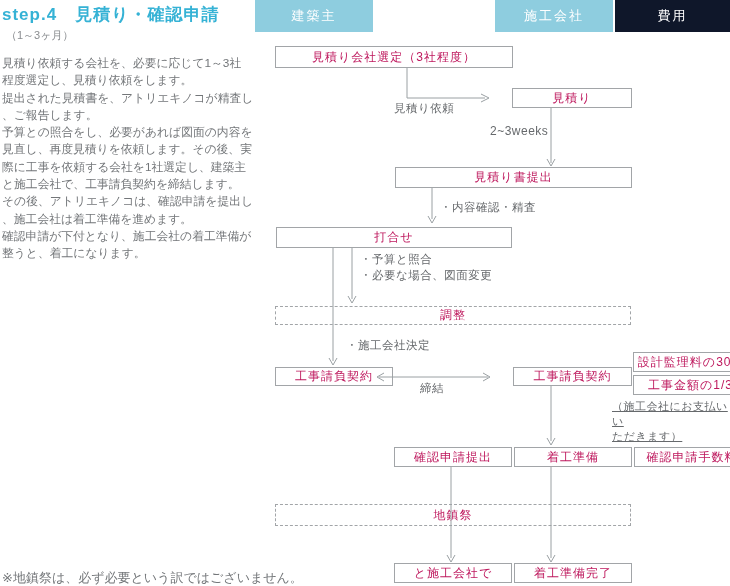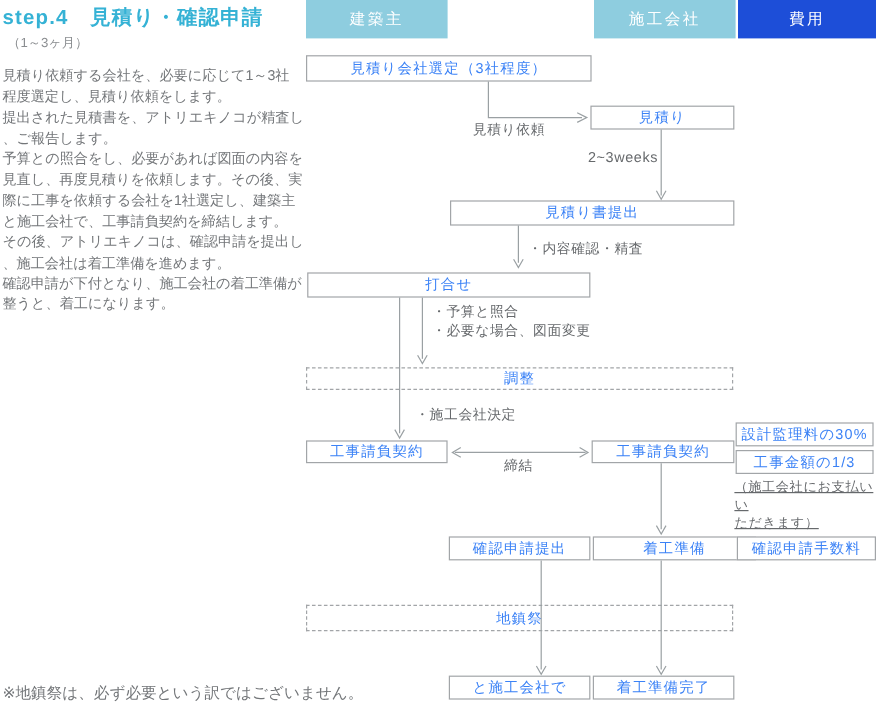--- a/index.html
+++ b/index.html
@@ -17,27 +17,28 @@
     position:absolute;left:2px;top:55px;width:252px;font-size:11.8px;
     line-height:17.3px;color:#737679;white-space:pre-line;
   }
   .footnote{position:absolute;left:2px;top:569px;font-size:13px;color:#737679;white-space:nowrap;}
   
   .lane{
     position:absolute;top:0;height:32px;display:flex;align-items:center;
     justify-content:center;color:#ffffff;font-size:13px;letter-spacing:2px;
     background:#8ecddf;
   }
-  .lane.light{background:#1d4ed8;}
+  .lane.light{background:#0f172a;}
   
   .box{
     position:absolute;box-sizing:border-box;background:#ffffff;
-    border:1px solid #a2a5a8;color:#3b82f6;font-size:12px;letter-spacing:1px;
+    border:1px solid #a2a5a8;color:#be185d;font-size:12px;letter-spacing:1px;
     display:flex;align-items:center;justify-content:center;white-space:nowrap;
     z-index:2;
+    margin-left:20px;
   }
   .box.dashed{border:1px dashed #a2a5a8;}
   
   .lbl{
     position:absolute;font-size:11.5px;color:#66696c;letter-spacing:0.5px;
     white-space:nowrap;z-index:4;
   }
   .lbl.pre{white-space:pre-line;line-height:15px;}
   svg.connectors{position:absolute;left:0;top:0;z-index:3;pointer-events:none;}
 </style>
@@ -69,21 +70,21 @@
   <div class="box" style="left:255px;top:46px;width:238px;height:22px;">見積り会社選定（3社程度）</div>
   <div class="box" style="left:492px;top:88px;width:120px;height:20px;">見積り</div>
   <div class="box" style="left:375px;top:167px;width:237px;height:21px;">見積り書提出</div>
   <div class="box" style="left:256px;top:227px;width:236px;height:21px;">打合せ</div>
   <div class="box dashed" style="left:255px;top:306px;width:356px;height:19px;">調整</div>
   <div class="box" style="left:255px;top:367px;width:118px;height:19px;">工事請負契約</div>
   <div class="box" style="left:493px;top:367px;width:119px;height:19px;">工事請負契約</div>
   <div class="box" style="left:613px;top:352px;width:115px;height:20px;">設計監理料の30%</div>
   <div class="box" style="left:613px;top:375px;width:115px;height:20px;">工事金額の1/3</div>
   <div class="box" style="left:374px;top:447px;width:118px;height:20px;">確認申請提出</div>
-  <div class="box" style="left:494px;top:447px;width:136px;height:20px;">着工準備</div>
+  <div class="box" style="left:494px;top:447px;width:118px;height:20px;">着工準備</div>
   <div class="box" style="left:614px;top:447px;width:116px;height:20px;">確認申請手数料</div>
   <div class="box dashed" style="left:255px;top:504px;width:356px;height:22px;">地鎮祭</div>
   <div class="box" style="left:374px;top:563px;width:118px;height:20px;">と施工会社で</div>
   <div class="box" style="left:494px;top:563px;width:118px;height:20px;">着工準備完了</div>
 
   <div class="lbl" style="left:394px;top:101px;">見積り依頼</div>
   <div class="lbl" style="left:490px;top:124px;font-size:12px;">2~3weeks</div>
   <div class="lbl" style="left:440px;top:200px;">・内容確認・精査</div>
   <div class="lbl" style="left:360px;top:252px;">・予算と照合</div>
   <div class="lbl" style="left:360px;top:268px;">・必要な場合、図面変更</div>

